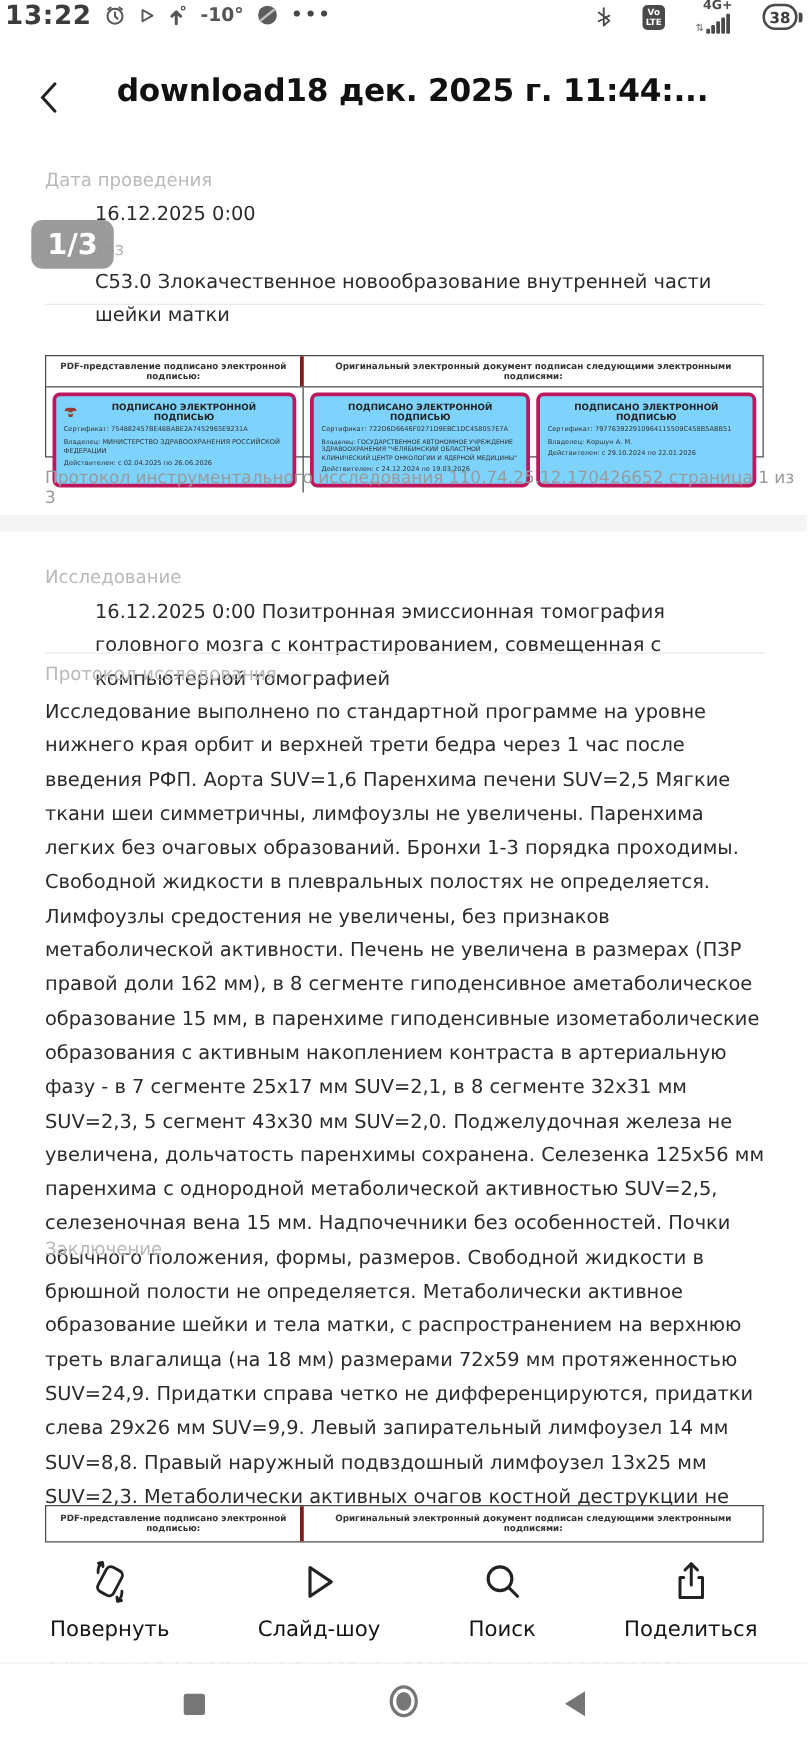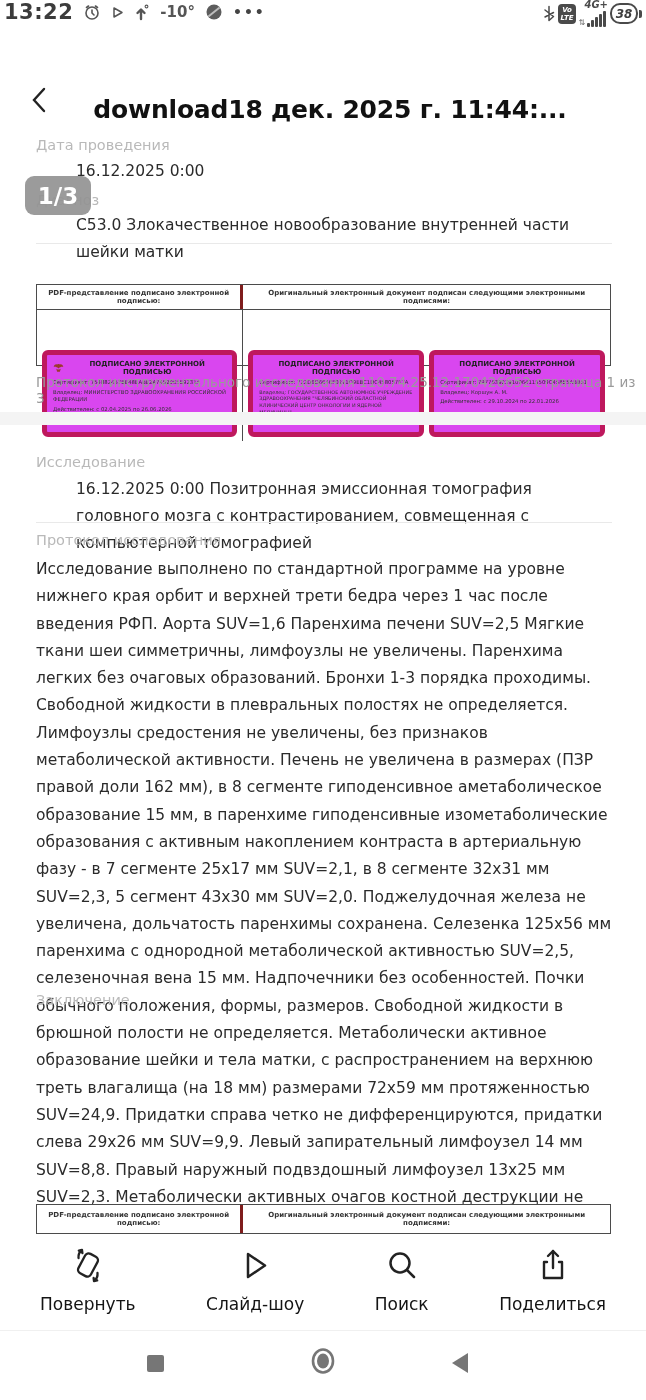--- a/index.html
+++ b/index.html
@@ -8,36 +8,36 @@
           font-family:"DejaVu Sans","Liberation Sans",sans-serif;color:#222;}
 
   
   .statusbar{position:absolute;top:0;left:0;right:0;height:56px;display:flex;align-items:flex-start;
              padding:0 4px;color:#444;}
   .sb-left{display:flex;align-items:center;gap:10px;}
   .sb-time{font-size:21px;font-weight:600;color:#3c3c3c;letter-spacing:.5px;}
   .sb-ico{display:inline-flex;align-items:center;justify-content:center;}
   .sb-temp{font-size:15px;color:#555;font-weight:600;}
   .sb-dots{font-size:14px;letter-spacing:2px;color:#444;font-weight:700;}
-  .sb-right{margin-left:auto;display:flex;align-items:center;gap:2px;font-style:italic;}
+  .sb-right{margin-left:auto;display:flex;align-items:center;gap:24px;}
   .volte{background:#4a4a4a;color:#fff;border-radius:4px;font-size:7px;font-weight:700;
          line-height:8px;padding:2px 3px;text-align:center;}
   .net{display:flex;flex-direction:column;align-items:flex-start;line-height:1;}
   .net-4g{font-size:10px;font-weight:700;color:#4a4a4a;margin-left:6px;}
   .net-row{display:flex;align-items:flex-end;gap:2px;margin-top:1px;}
   .net-arrows{font-size:8px;color:#666;}
   .bars{display:flex;align-items:flex-end;gap:1.5px;}
   .bars i{display:block;width:2.5px;background:#4a4a4a;border-radius:1px;}
   .battery{display:flex;align-items:center;}
   .batt-body{border:2px solid #4a4a4a;border-radius:10px;width:28px;height:21px;display:flex;
              align-items:center;justify-content:center;font-size:12px;font-weight:700;color:#3c3c3c;}
   .batt-nub{width:3px;height:8px;background:#4a4a4a;border-radius:0 2px 2px 0;margin-left:1px;}
 
   
-  .header{position:absolute;top:58px;left:0;right:0;height:66px;display:flex;align-items:flex-end;padding:0 18px;}
+  .header{position:absolute;top:58px;left:0;right:0;height:66px;display:flex;align-items:flex-start;padding:0 18px;}
   .back-btn{width:44px;height:44px;display:flex;align-items:center;justify-content:center;}
   .hdr-title{flex:1;text-align:center;font-size:25px;font-weight:700;color:#111;white-space:nowrap;
              overflow:hidden;text-overflow:ellipsis;padding-right:30px;letter-spacing:-.2px;}
 
   
   .doc{position:absolute;top:124px;left:0;right:0;height:1116px;background:#fff;}
   .lbl{position:absolute;left:36px;font-size:14.5px;color:#b9b9b9;}
   .val{position:absolute;left:36px;right:34px;font-size:15.5px;color:#2b2b2b;line-height:27px;margin-left:40px;}
   .divider{position:absolute;left:36px;right:34px;height:1px;background:#e9e9e9;}
   .band{position:absolute;left:0;right:0;height:13px;background:#f4f4f4;}
@@ -48,21 +48,21 @@
 
   
   .sig-table{position:absolute;left:36px;width:575px;border:1px solid #4b4b4b;background:#fff;display:flex;flex-direction:column;}
   .sig-head{display:flex;border-bottom:1px solid #4b4b4b;}
   .sig-head-cell{font-size:7px;font-weight:700;color:#333;text-align:center;padding:4px 6px;}
   .sig-head-cell.l{width:36%;border-right:3px solid #7f1d1d;}
   .sig-head-cell.r{width:64%;}
   .sig-body{display:flex;flex:1;}
   .sig-col-l{width:36%;border-right:1px solid #4b4b4b;padding:4px 5px;display:flex;}
   .sig-col-r{width:64%;padding:4px 5px;display:flex;gap:5px;}
-  .sig-box{flex:1;border:5px solid #be185d;border-radius:6px;padding:3px 6px 4px;background:#d946ef;min-width:0;margin-top:36px;}
+  .sig-box{flex:1;border:3px solid #be185d;border-radius:6px;padding:3px 6px 4px;background:#7dd3fc;min-width:0;}
   .sig-box-title{display:flex;align-items:center;justify-content:center;gap:4px;font-size:7px;
                  font-weight:700;color:#222;margin:2px 0 3px;text-align:center;}
   .sig-line{font-size:5.3px;color:#333;margin:2.6px 0;line-height:1.35;word-wrap:break-word;}
 
   .caption{position:absolute;left:36px;font-size:13.5px;color:#9a9a9a;}
 
   .body-text{position:absolute;left:36px;right:34px;font-size:15.5px;color:#2b2b2b;line-height:27.3px;
              text-align:left;}
 
   

